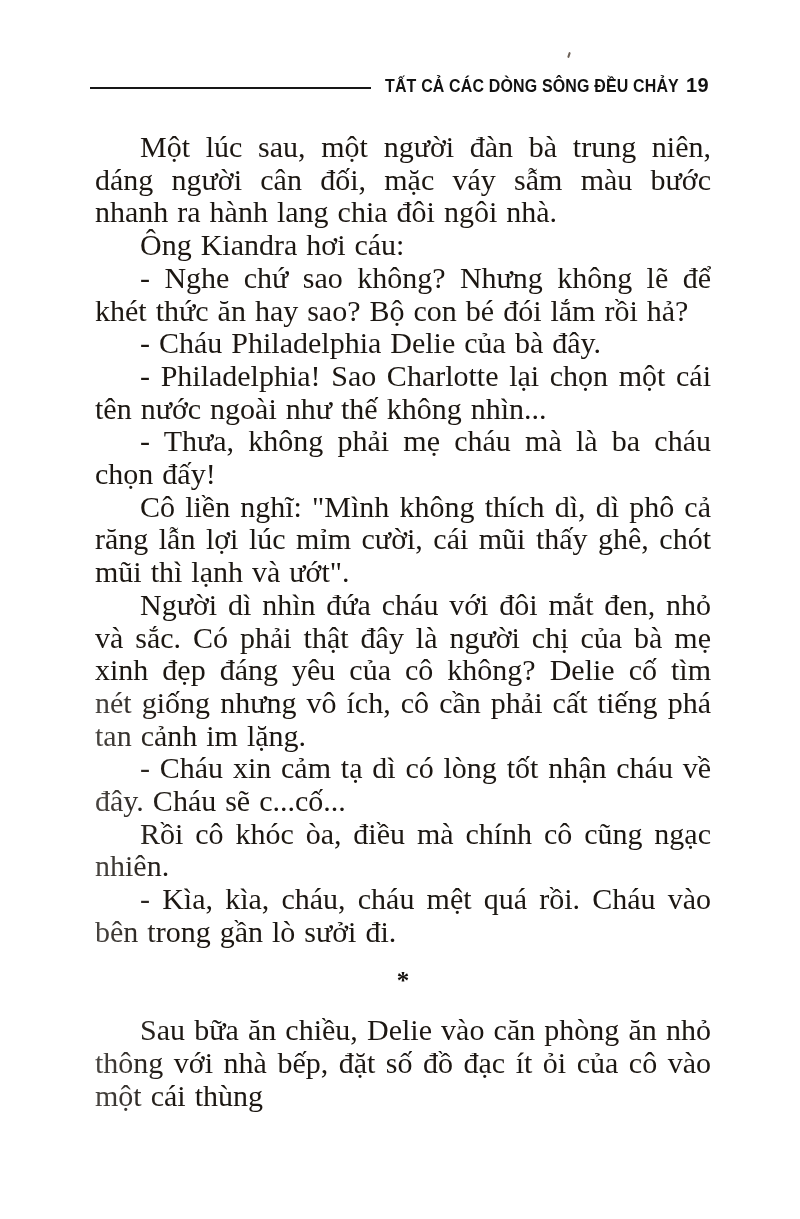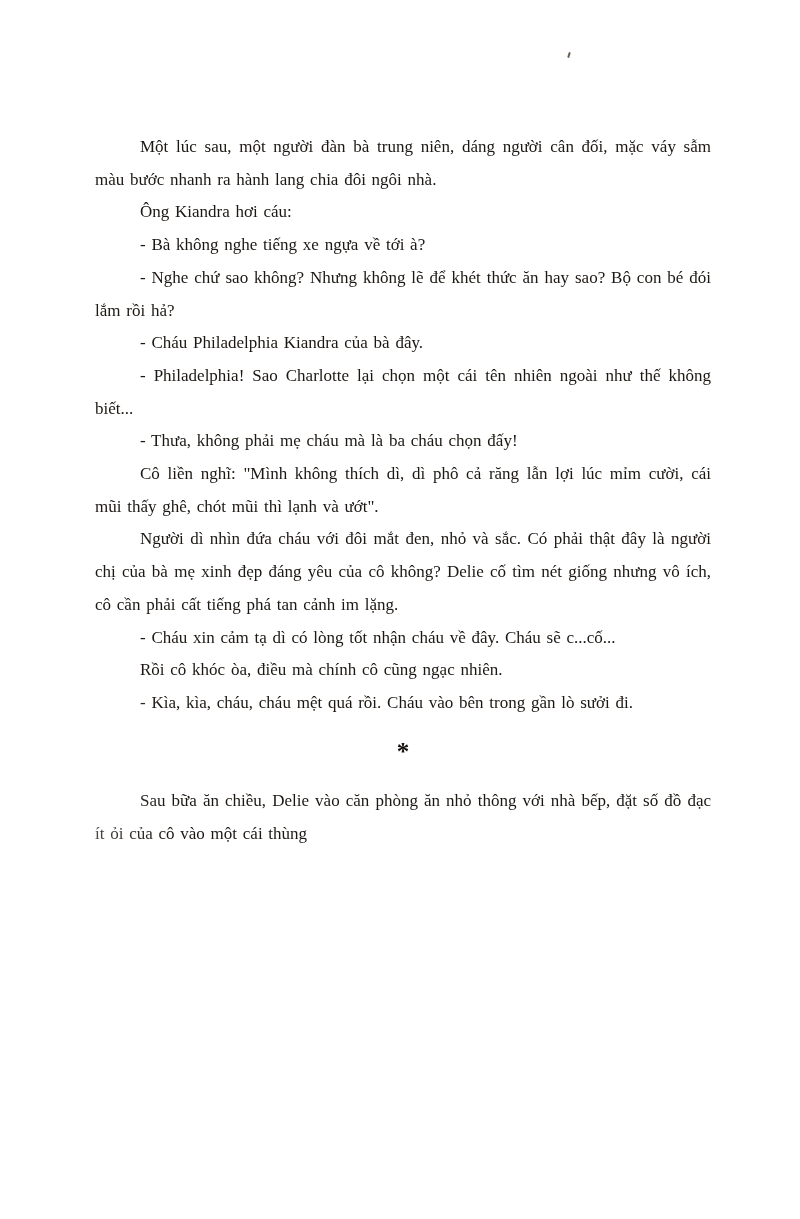--- a/index.html
+++ b/index.html
@@ -69,21 +69,21 @@
   .content {
     position: absolute;
     top: 131px;
     left: 95px;
     width: 616px;
   }
   .content p {
     margin: 0;
     text-indent: 45px;
     text-align: justify;
-    font-size: 17px;
+    font-size: 30px;
     line-height: 32.7px;
     word-spacing: 1.5px;
   }
   .section-separator {
     text-indent: 0;
     text-align: center;
     font-size: 25px;
     font-weight: bold;
     line-height: 32.7px;
     margin: 16px 0 17px 0;
@@ -97,30 +97,34 @@
     height: 470px;
     background: linear-gradient(to right, rgba(255,255,255,0.45), rgba(255,255,255,0));
     pointer-events: none;
   }
 </style>
 </head>
 <body>
 
 <div class="page">
 
+  <div class="header">
+    <span class="header-rule"></span>
+    <span class="running-title">TẤT CẢ CÁC DÒNG SÔNG ĐỀU CHẢY</span>
+    <span class="page-number">19</span>
+  </div>
 
   <span class="scan-speck"></span>
 
   <div class="content">
     <p>Một lúc sau, một người đàn bà trung niên, dáng người cân đối, mặc váy sẫm màu bước nhanh ra hành lang chia đôi ngôi nhà.</p>
     <p>Ông Kiandra hơi cáu:</p>
-    <p>- Bà không nghe tiếng xe ngựa về tới à?</p>
     <p>- Nghe chứ sao không? Nhưng không lẽ để khét thức ăn hay sao? Bộ con bé đói lắm rồi hả?</p>
-    <p>- Cháu Philadelphia Kiandra của bà đây.</p>
-    <p>- Philadelphia! Sao Charlotte lại chọn một cái tên nhiên ngoài như thế không biết...</p>
+    <p>- Cháu Philadelphia Delie của bà đây.</p>
+    <p>- Philadelphia! Sao Charlotte lại chọn một cái tên nước ngoài như thế không nhìn...</p>
     <p>- Thưa, không phải mẹ cháu mà là ba cháu chọn đấy!</p>
     <p>Cô liền nghĩ: "Mình không thích dì, dì phô cả răng lẫn lợi lúc mỉm cười, cái mũi thấy ghê, chót mũi thì lạnh và ướt".</p>
     <p>Người dì nhìn đứa cháu với đôi mắt đen, nhỏ và sắc. Có phải thật đây là người chị của bà mẹ xinh đẹp đáng yêu của cô không? Delie cố tìm nét giống nhưng vô ích, cô cần phải cất tiếng phá tan cảnh im lặng.</p>
     <p>- Cháu xin cảm tạ dì có lòng tốt nhận cháu về đây. Cháu sẽ c...cố...</p>
     <p>Rồi cô khóc òa, điều mà chính cô cũng ngạc nhiên.</p>
     <p>- Kìa, kìa, cháu, cháu mệt quá rồi. Cháu vào bên trong gần lò sưởi đi.</p>
     <div class="section-separator">*</div>
     <p>Sau bữa ăn chiều, Delie vào căn phòng ăn nhỏ thông với nhà bếp, đặt số đồ đạc ít ỏi của cô vào một cái thùng</p>
   </div>
 

